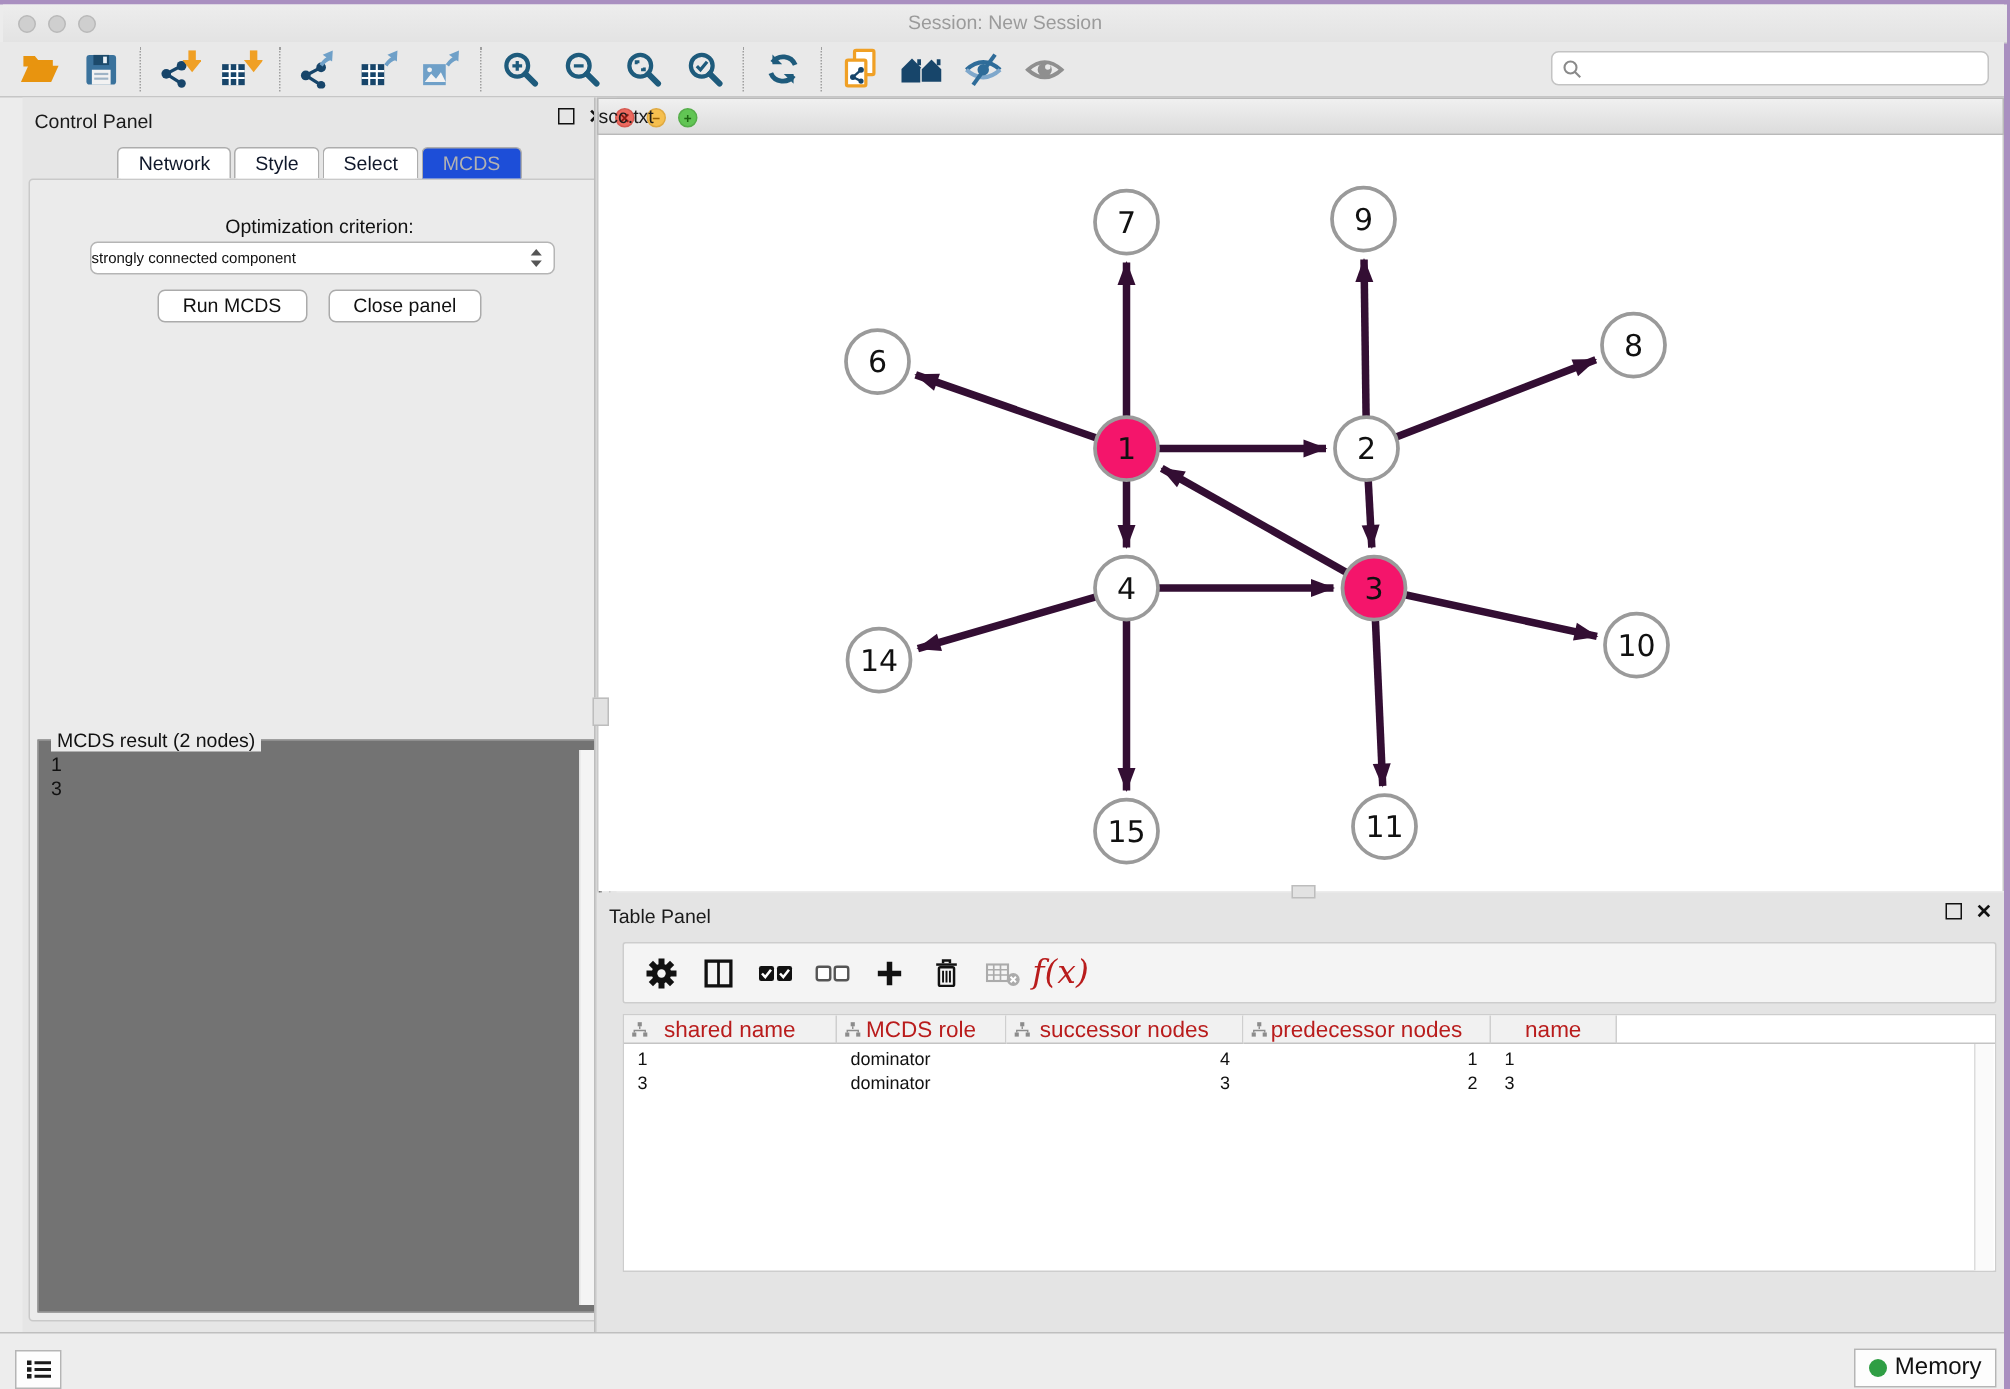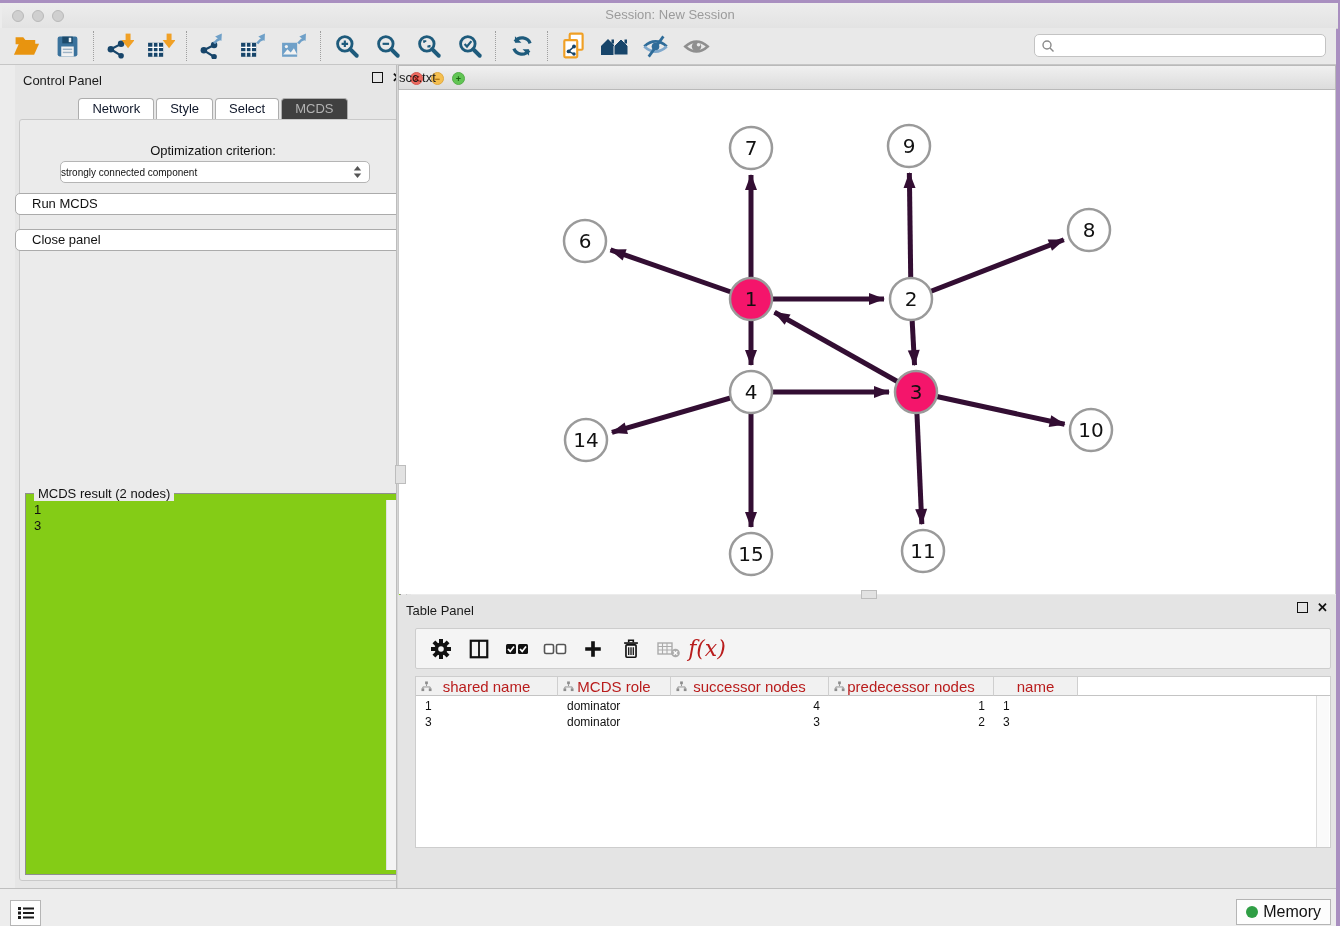--- a/index.html
+++ b/index.html
@@ -26,29 +26,29 @@
   .search-wrap input{border:none;outline:none;font-size:12px;flex:1;background:transparent;font-family:"Liberation Sans",sans-serif;}
 
   
   .control-panel{position:absolute;left:0;top:62px;width:396px;height:823px;background:#e6e6e6;box-sizing:border-box;margin-left:15px;}
   .panel-header{position:absolute;left:8px;top:8px;font-size:13px;color:#1a1a1a;}
   .panel-icons{position:absolute;right:8px;top:7px;display:flex;gap:9px;align-items:center;}
   .float-box{width:9px;height:9px;border:1.5px solid #111;display:inline-block;}
   .close-x{font-size:13px;font-weight:bold;color:#111;line-height:11px;}
   .cp-tabs{position:absolute;left:0;top:33px;width:100%;display:flex;justify-content:center;}
   .cp-tab{height:20px;line-height:20px;padding:0 13px;font-size:13px;background:#fff;border:1px solid #adadad;border-bottom:none;border-radius:4px 4px 0 0;margin:0 1px;color:#0f172a;position:relative;z-index:2;}
-  .cp-tab.selected{background:#404040;color:#b2b2b2;}
+  .cp-tab.selected{background:#1d4ed8;color:#b2b2b2;}
   .cp-content{position:absolute;left:4px;top:54px;width:388px;height:762px;background:#ebebeb;border:1px solid #c9c9c9;border-radius:3px;box-sizing:border-box;}
   .opt-label{position:absolute;left:0;top:78px;width:100%;text-align:center;font-size:13px;color:#111;}
   .dropdown{position:absolute;left:45px;top:96px;width:310px;height:22px;background:#fff;border:1px solid #b5b5b5;border-radius:5px;box-sizing:border-box;display:flex;align-items:center;}
   .dropdown-text{font-size:10px;color:#111;flex:1;}
   .dropdown-stepper{margin-right:7px;}
-  .cp-buttons{position:absolute;left:0;top:128px;width:100%;display:flex;justify-content:center;gap:14px;flex-direction:column;}
+  .cp-buttons{position:absolute;left:0;top:128px;width:100%;display:flex;justify-content:center;gap:14px;}
   .push-btn{height:22px;line-height:20px;padding:0 16px;background:#fff;border:1px solid #ababab;border-radius:5px;font-size:13px;color:#111;box-sizing:border-box;}
-  .result-box{position:absolute;left:10px;top:428px;width:376px;height:382px;border:1px solid #8f8f8f;background:#84cc16;box-sizing:border-box;}
+  .result-box{position:absolute;left:10px;top:428px;width:376px;height:382px;border:1px solid #8f8f8f;background:#737373;box-sizing:border-box;}
   .result-legend{position:absolute;left:8px;top:-8px;background:#ebebeb;padding:0 4px;font-size:13px;color:#111;}
   .result-lines{position:absolute;left:0;top:4px;padding:4px 8px;font-size:13px;color:#111;line-height:16px;}
   .result-scroll{position:absolute;right:1px;top:6px;width:12px;height:370px;background:#f4f4f4;border-left:1px solid #e2e2e2;}
 
   
   .v-divider{position:absolute;left:396px;top:62px;width:2px;height:823px;background:#d6d6d6;border-left:1px solid #bdbdbd;}
   .v-handle{position:absolute;left:395px;top:462px;width:9px;height:17px;background:#e2e2e2;border:1px solid #bdbdbd;z-index:5;}
   .right-col{position:absolute;left:398px;top:62px;width:938px;height:823px;}
 
   

